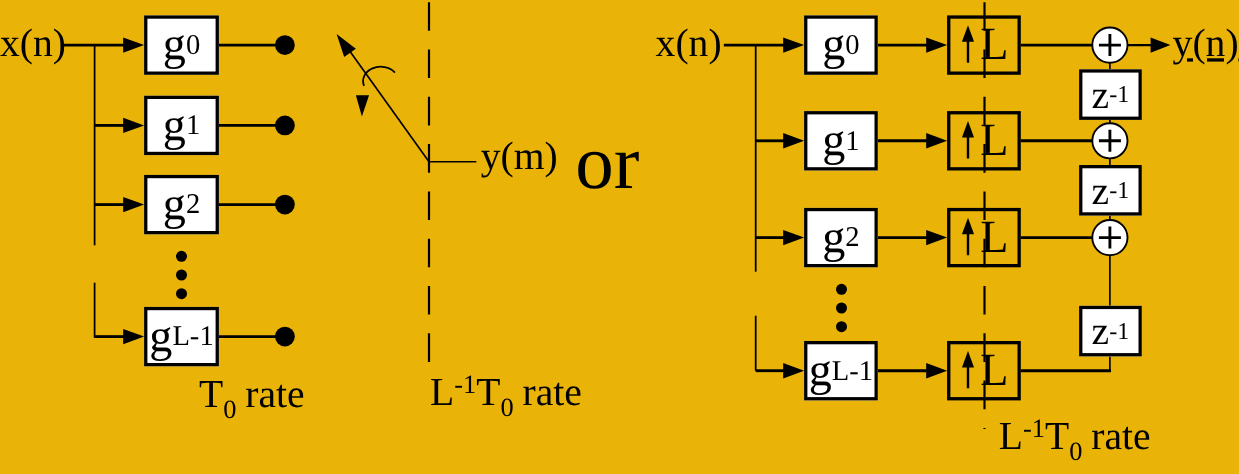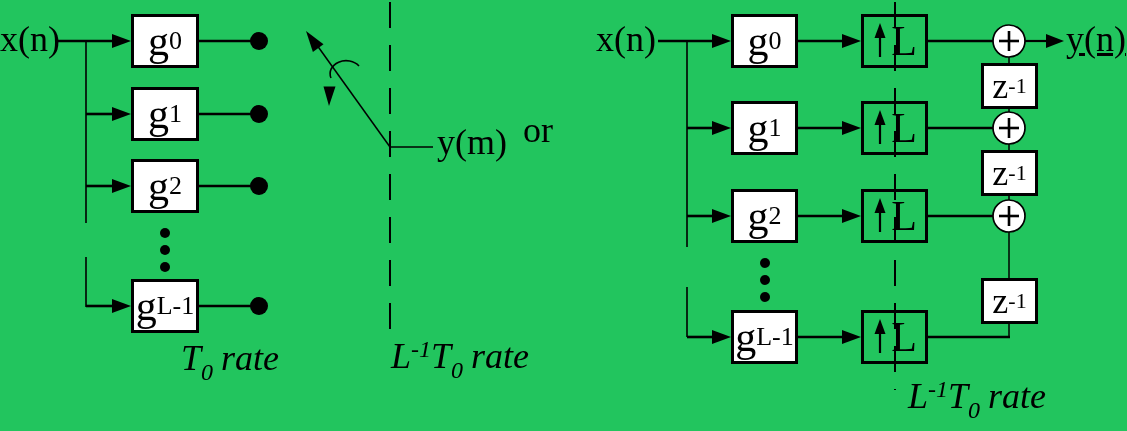--- a/index.html
+++ b/index.html
@@ -1,29 +1,29 @@
 <!DOCTYPE html>
 <html><head>
 <meta charset="utf-8">
 <style>
   html,body{margin:0;padding:0;background:#ffffff;}
   .stage{
     position:relative;
     width:1127px;height:431px;
-    background:#22c55e;
+    background:#eab308;
     font-family:"Liberation Serif", serif;
     color:#000;
     overflow:hidden;
     text-align:center;
   }
   .wires{position:absolute;left:0;top:0;z-index:0;}
   .lbl{position:absolute;z-index:2;white-space:nowrap;line-height:1.05;}
   .sig{font-size:36px;}
-  .or{font-size:36px;}
-  .rate{font-size:36px;font-style:italic;}
+  .or{font-size:70px;}
+  .rate{font-size:36px;}
   .rate sub{font-size:24px;vertical-align:-0.42em;line-height:0;}
   .rate sup{font-size:24px;vertical-align:0.45em;line-height:0;}
   .rate .suffix{margin-left:8px;}
   .bx{
     position:absolute;z-index:1;box-sizing:border-box;
     border:3px solid #000;background:#fff;
     display:flex;align-items:center;justify-content:center;
     font-size:42px;line-height:1;
   }
   .bx sub{font-size:26px;vertical-align:-0.45em;line-height:0;}

